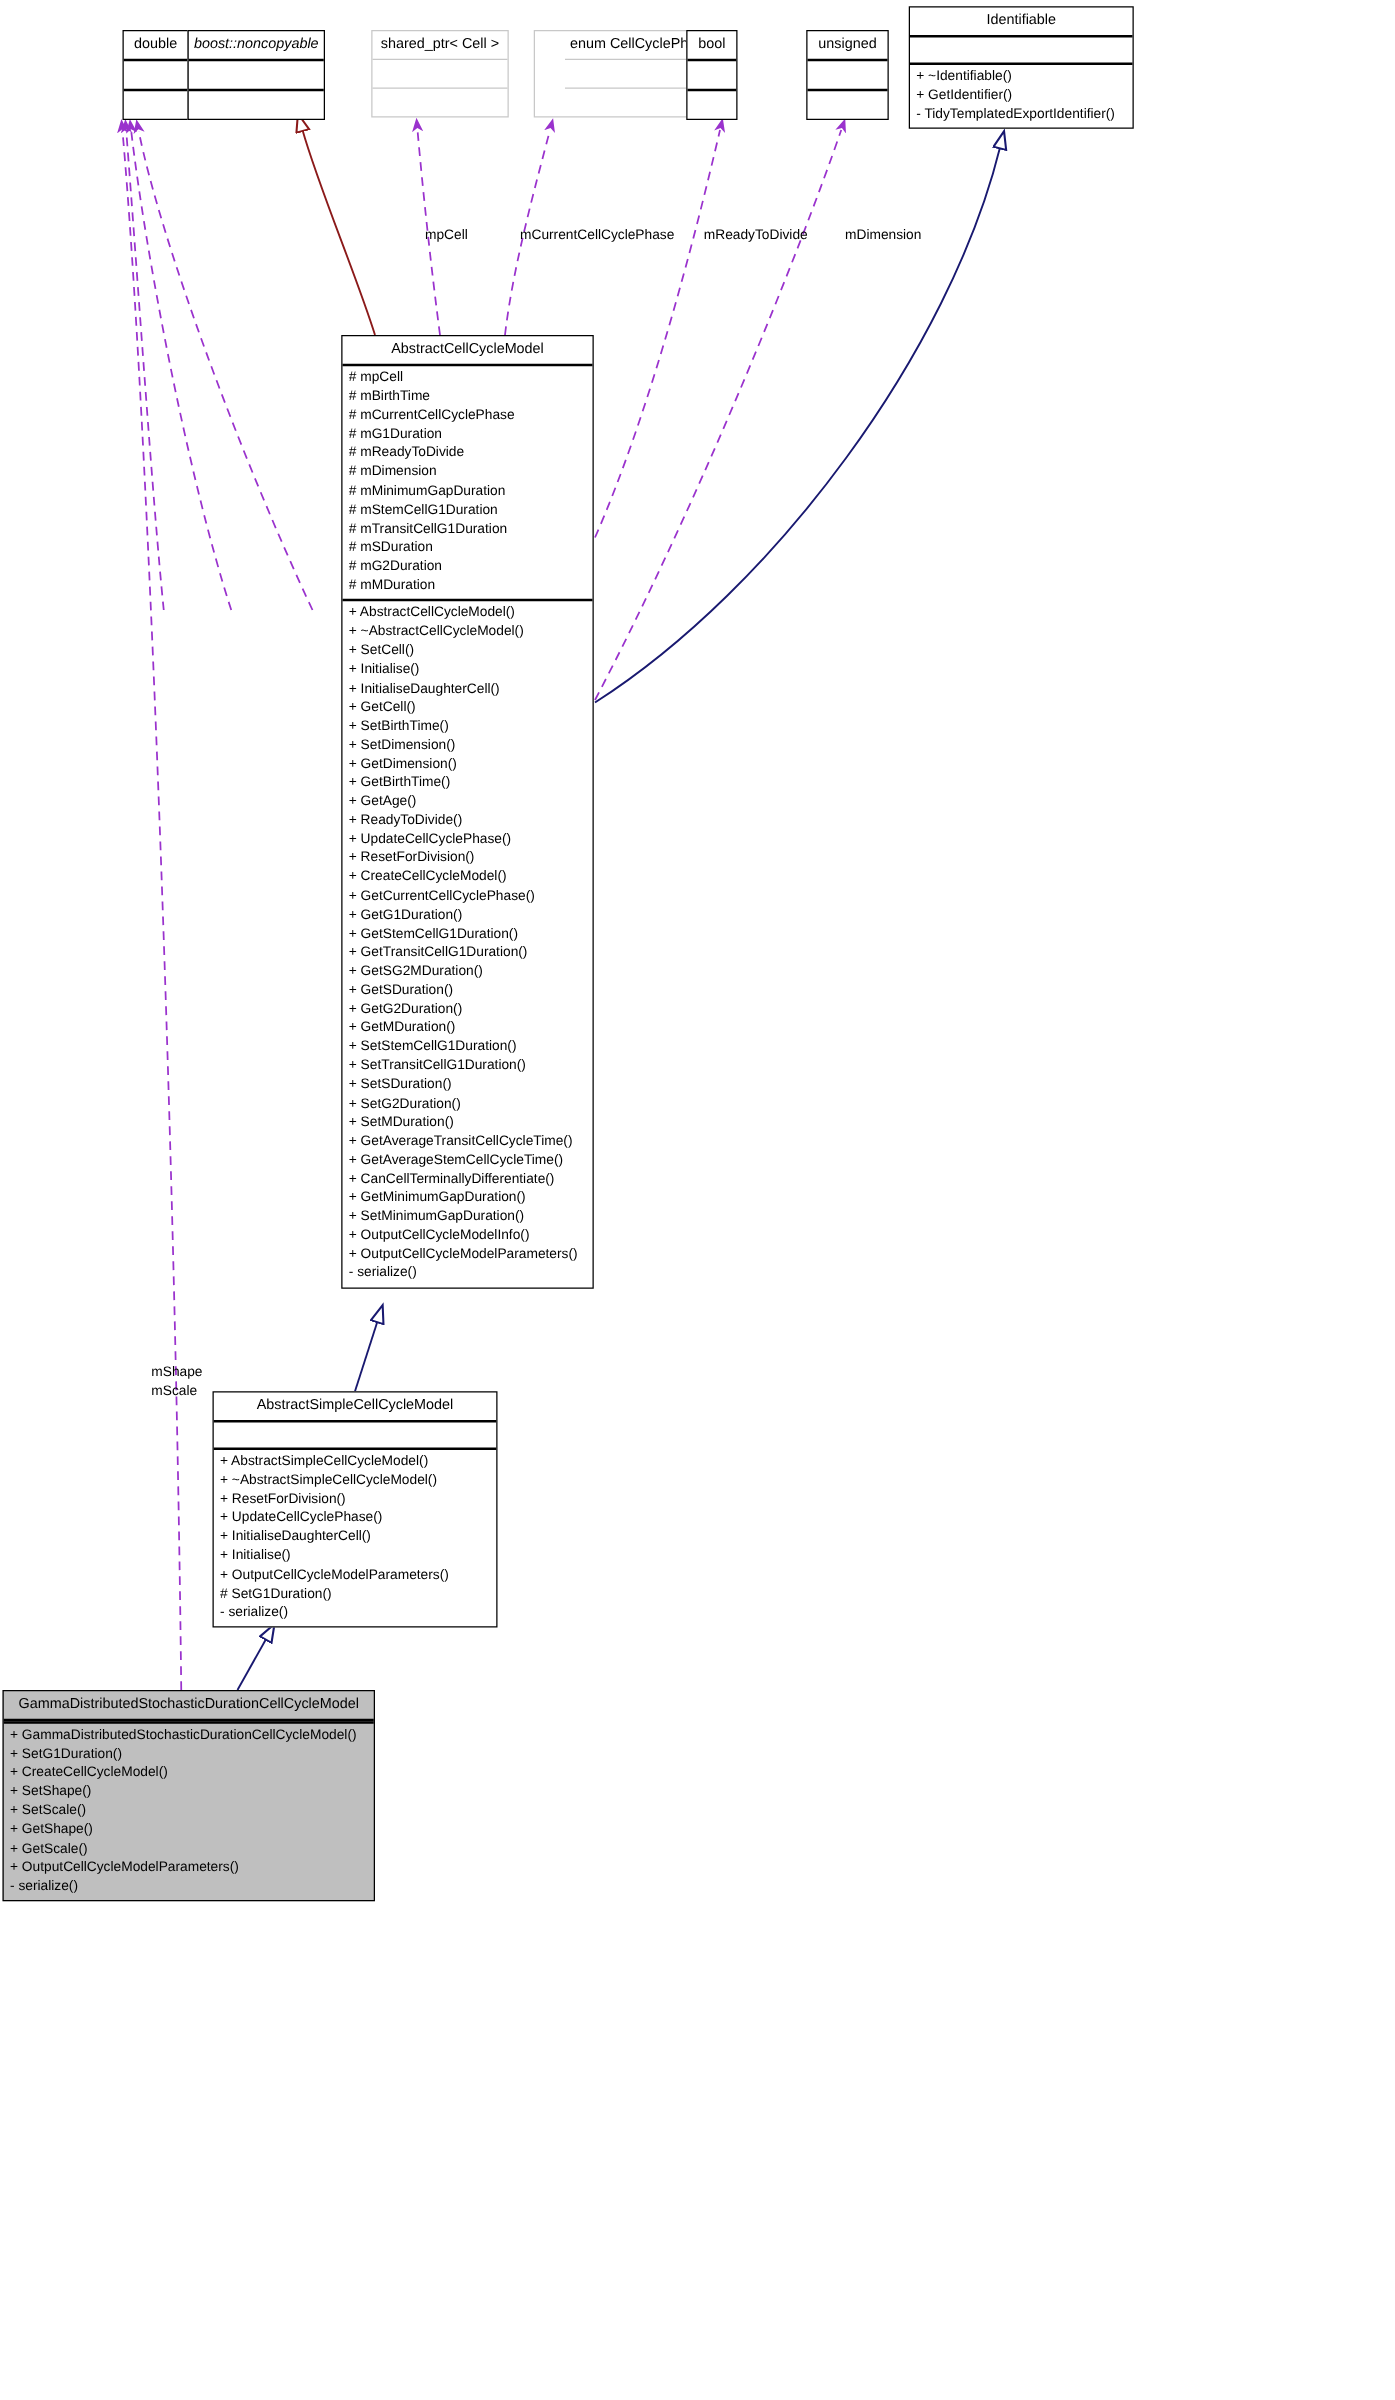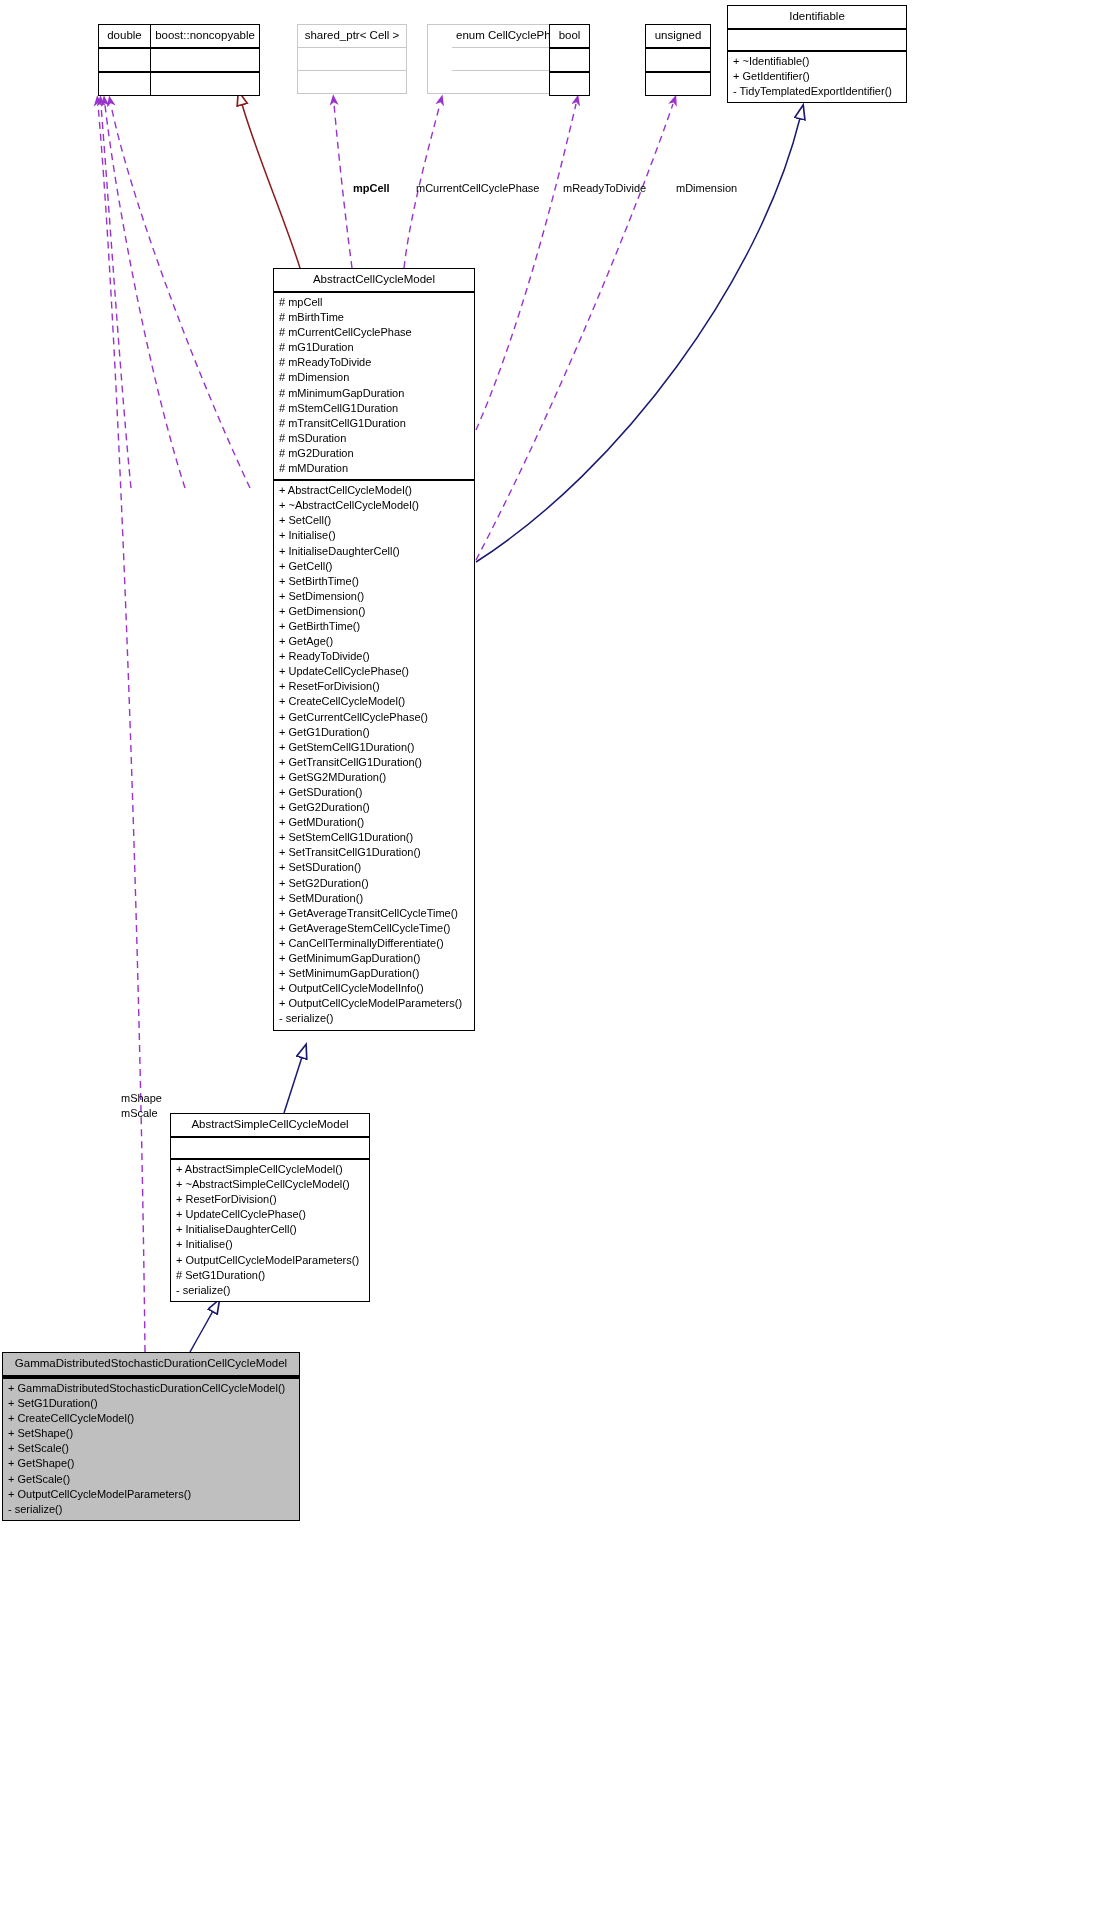--- a/index.html
+++ b/index.html
@@ -155,21 +155,21 @@
   </svg>
 
   <div class="uml-box" style="left:78px; top:24px; width:53px;margin-left:20px;">
     <div class="uml-title">double</div>
     <div class="uml-sep thick"></div>
     <div class="uml-section empty"></div>
     <div class="uml-sep thick"></div>
     <div class="uml-section empty"></div>
   </div>
 
-  <div class="uml-box" style="left:150px; top:24px; width:110px;">
+  <div class="uml-box" style="left:150px; top:24px; width:110px;font-style:italic;">
     <div class="uml-title">boost::noncopyable</div>
     <div class="uml-sep thick"></div>
     <div class="uml-section empty"></div>
     <div class="uml-sep thick"></div>
     <div class="uml-section empty"></div>
   </div>
 
   <div class="uml-box faded" style="left:280px; top:24px; width:110px;">
     <div class="uml-title">shared_ptr&lt; Cell &gt;</div>
     <div class="uml-sep"></div>
@@ -265,21 +265,21 @@
         <div class="uml-row">+ GetAverageStemCellCycleTime()</div>
         <div class="uml-row">+ CanCellTerminallyDifferentiate()</div>
         <div class="uml-row">+ GetMinimumGapDuration()</div>
         <div class="uml-row">+ SetMinimumGapDuration()</div>
         <div class="uml-row">+ OutputCellCycleModelInfo()</div>
         <div class="uml-row">+ OutputCellCycleModelParameters()</div>
         <div class="uml-row">- serialize()</div>
       </div>
   </div>
 
-  <div class="uml-box" style="left:170px; top:1113px; width:200px;">
+  <div class="uml-box" style="left:170px; top:1113px; width:228px;">
     <div class="uml-title">AbstractSimpleCellCycleModel</div>
     <div class="uml-sep thick"></div>
     <div class="uml-section empty-sm"></div>
     <div class="uml-sep thick"></div>
     <div class="uml-section">
         <div class="uml-row">+ AbstractSimpleCellCycleModel()</div>
         <div class="uml-row">+ ~AbstractSimpleCellCycleModel()</div>
         <div class="uml-row">+ ResetForDivision()</div>
         <div class="uml-row">+ UpdateCellCyclePhase()</div>
         <div class="uml-row">+ InitialiseDaughterCell()</div>
@@ -301,21 +301,21 @@
         <div class="uml-row">+ SetShape()</div>
         <div class="uml-row">+ SetScale()</div>
         <div class="uml-row">+ GetShape()</div>
         <div class="uml-row">+ GetScale()</div>
         <div class="uml-row">+ OutputCellCycleModelParameters()</div>
         <div class="uml-row">- serialize()</div>
       </div>
   </div>
 
 
-  <div class="edge-label" style="left:353px; top:181px;font-weight:bold;">mpCell</div>
+  <div class="edge-label" style="left:340px; top:181px;">mpCell</div>
 
   <div class="edge-label" style="left:416px; top:181px;">mCurrentCellCyclePhase</div>
 
   <div class="edge-label" style="left:563px; top:181px;">mReadyToDivide</div>
 
   <div class="edge-label" style="left:676px; top:181px;">mDimension</div>
 
   <div class="edge-label" style="left:121px; top:1064px;margin-top:27px;">
       <div class="uml-row">mShape</div>
       <div class="uml-row">mScale</div>

